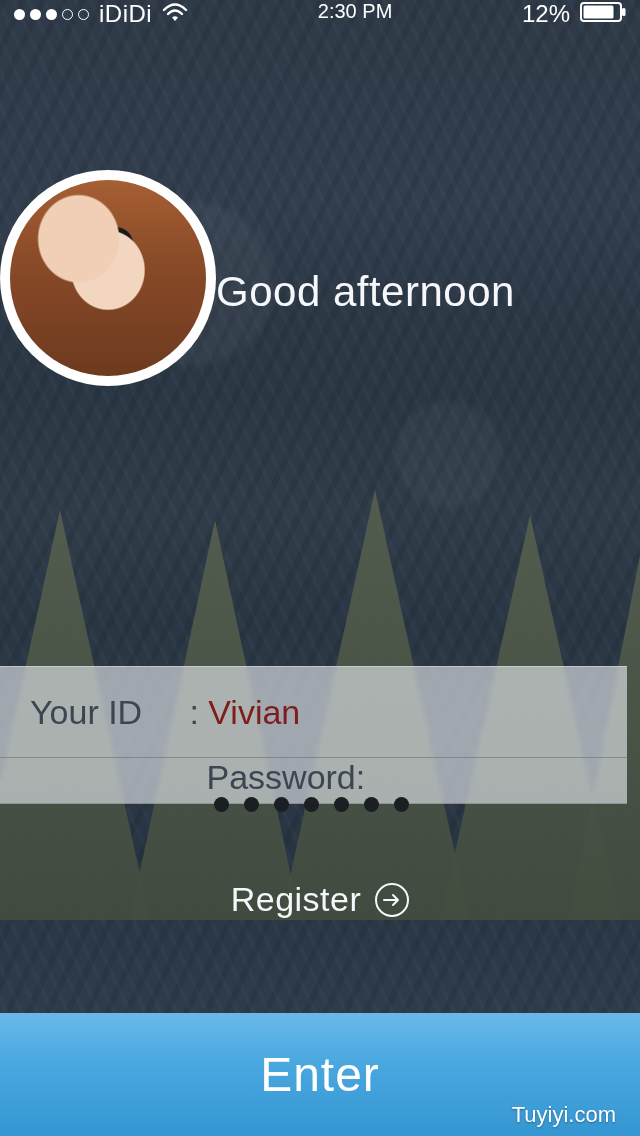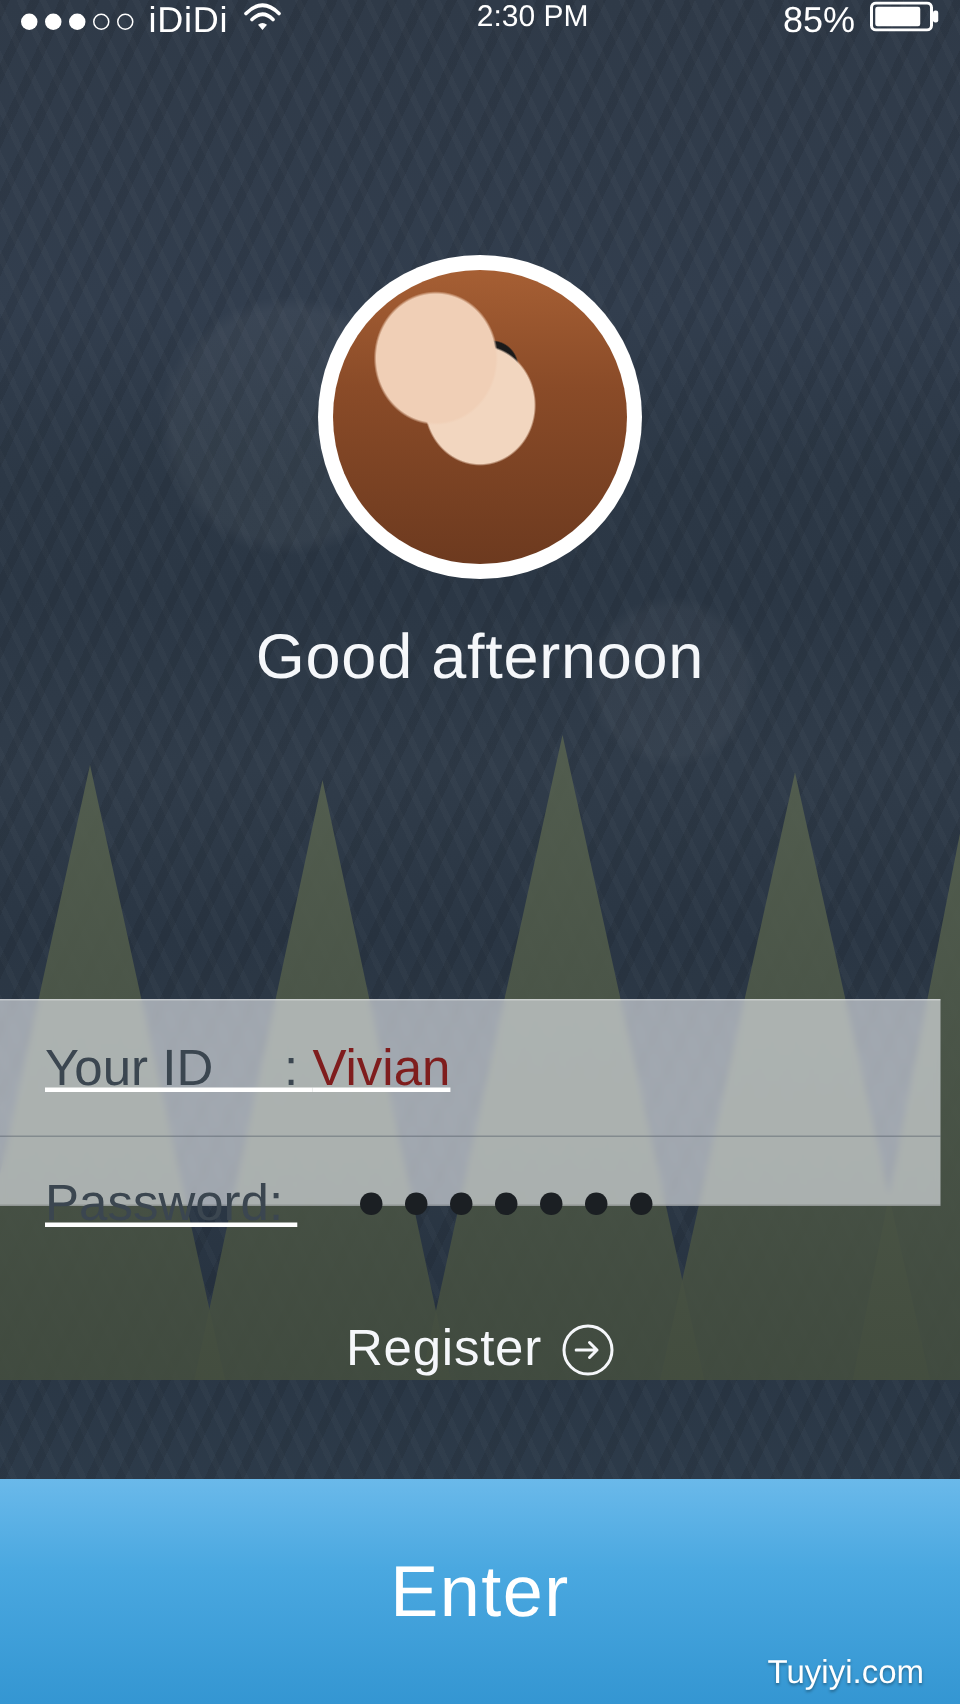--- a/index.html
+++ b/index.html
@@ -53,21 +53,21 @@
 .signal-dots .dot { width: 11px; height: 11px; border-radius: 50%; background: #fff; }
 .signal-dots .dot.empty { background: transparent; border: 1.5px solid #fff; }
 .carrier { font-size: 24px; letter-spacing: 0.5px; }
 .time { font-size: 20px; font-weight: 400; }
 .battery-pct { font-size: 24px; }
 
 
 .profile {
   position: relative; z-index: 5;
   margin-top: 130px;
-  display: flex; flex-direction: column; align-items: center;
+  display: flex; flex-direction: row; align-items: center;
 }
 .avatar-ring {
   width: 216px; height: 216px; border-radius: 50%;
   background: #fff;
   display: flex; align-items: center; justify-content: center;
 }
 .avatar-inner {
   width: 196px; height: 196px; border-radius: 50%; overflow: hidden;
   background:
     radial-gradient(ellipse at 35% 30%, #f0cfb6 0 22%, transparent 23%),
@@ -85,28 +85,27 @@
 }
 
 
 .form-panel {
   position: absolute; left: 0; right: 13px; top: 666px; height: 138px;
   z-index: 4;
   background: rgba(232, 236, 240, 0.62);
   backdrop-filter: blur(2px);
   border-top: 1px solid rgba(255,255,255,0.35);
   border-bottom: 1px solid rgba(0,0,0,0.15);
-  text-decoration: underline;
 }
 .form-row {
   height: 90px; display: flex; align-items: center;
   padding: 0 34px 0 30px;
   font-size: 34px; color: #3b4650;
 }
-.form-row + .form-row { border-top: 1px solid rgba(60,70,80,0.35); }
+.form-row + .form-row { border-top: 1px solid rgba(60,70,80,0.35); flex-direction: column; }
 .form-row .label { width: 210px; white-space: pre; color: #3b4650; }
 .form-row .value-text { color: #7f1d1d; }
 .pw-dots { display: flex; gap: 15px; }
 .pw-dots .pw-dot { width: 15px; height: 15px; border-radius: 50%; background: #1b1f23; }
 .form-row input {
   border: none; background: transparent; outline: none;
   font: inherit; color: #2c333a; width: 100%;
 }
 
 
@@ -120,21 +119,21 @@
   cursor: pointer;
 }
 .register-link .arrow-circle {
   width: 34px; height: 34px; border-radius: 50%;
   border: 2px solid #f5f7fa; display: flex; align-items: center; justify-content: center;
 }
 .register-link .arrow-circle svg { display: block; }
 
 
 .enter-btn {
-  position: absolute; left: 0; right: 0; bottom: 0; height: 150px; z-index: 6;
+  position: absolute; left: 0; right: 0; bottom: 0; height: 123px; z-index: 6;
   background: linear-gradient(180deg, #6ab9ea 0%, #4aa8e0 40%, #3496d2 100%);
   border: none; color: #fff; font-size: 48px; font-weight: 300;
   letter-spacing: 1px; cursor: pointer; font-family: inherit;
 }
 
 
 .watermark {
   position: absolute; right: 24px; bottom: 8px; z-index: 7;
   font-size: 22px; color: #fff;
   text-shadow: 0 1px 2px rgba(0,0,0,0.35);
@@ -166,21 +165,21 @@
     <span>
       <svg width="26" height="20" viewBox="0 0 26 20">
         <path d="M13 19 L10 15.5 Q13 13 16 15.5 Z" fill="#fff"></path>
         <path d="M6 12 Q13 5 20 12" stroke="#fff" stroke-width="2.4" fill="none" stroke-linecap="round"></path>
         <path d="M2 8 Q13 -3 24 8" stroke="#fff" stroke-width="2.4" fill="none" stroke-linecap="round"></path>
       </svg>
     </span>
   </div>
   <div class="time">2:30 PM</div>
   <div class="status-right">
-    <span class="battery-pct">85%</span>
+    <span class="battery-pct">12%</span>
     <span>
       <svg width="46" height="20" viewBox="0 0 46 20">
         <rect x="1" y="1" width="40" height="18" rx="3" ry="3" fill="none" stroke="#fff" stroke-width="2"></rect>
         <rect x="3.5" y="3.5" width="30" height="13" rx="1.5" fill="#fff"></rect>
         <rect x="42" y="6" width="3.5" height="8" rx="1.5" fill="#fff"></rect>
       </svg>
     </span>
   </div>
 </div>
 

